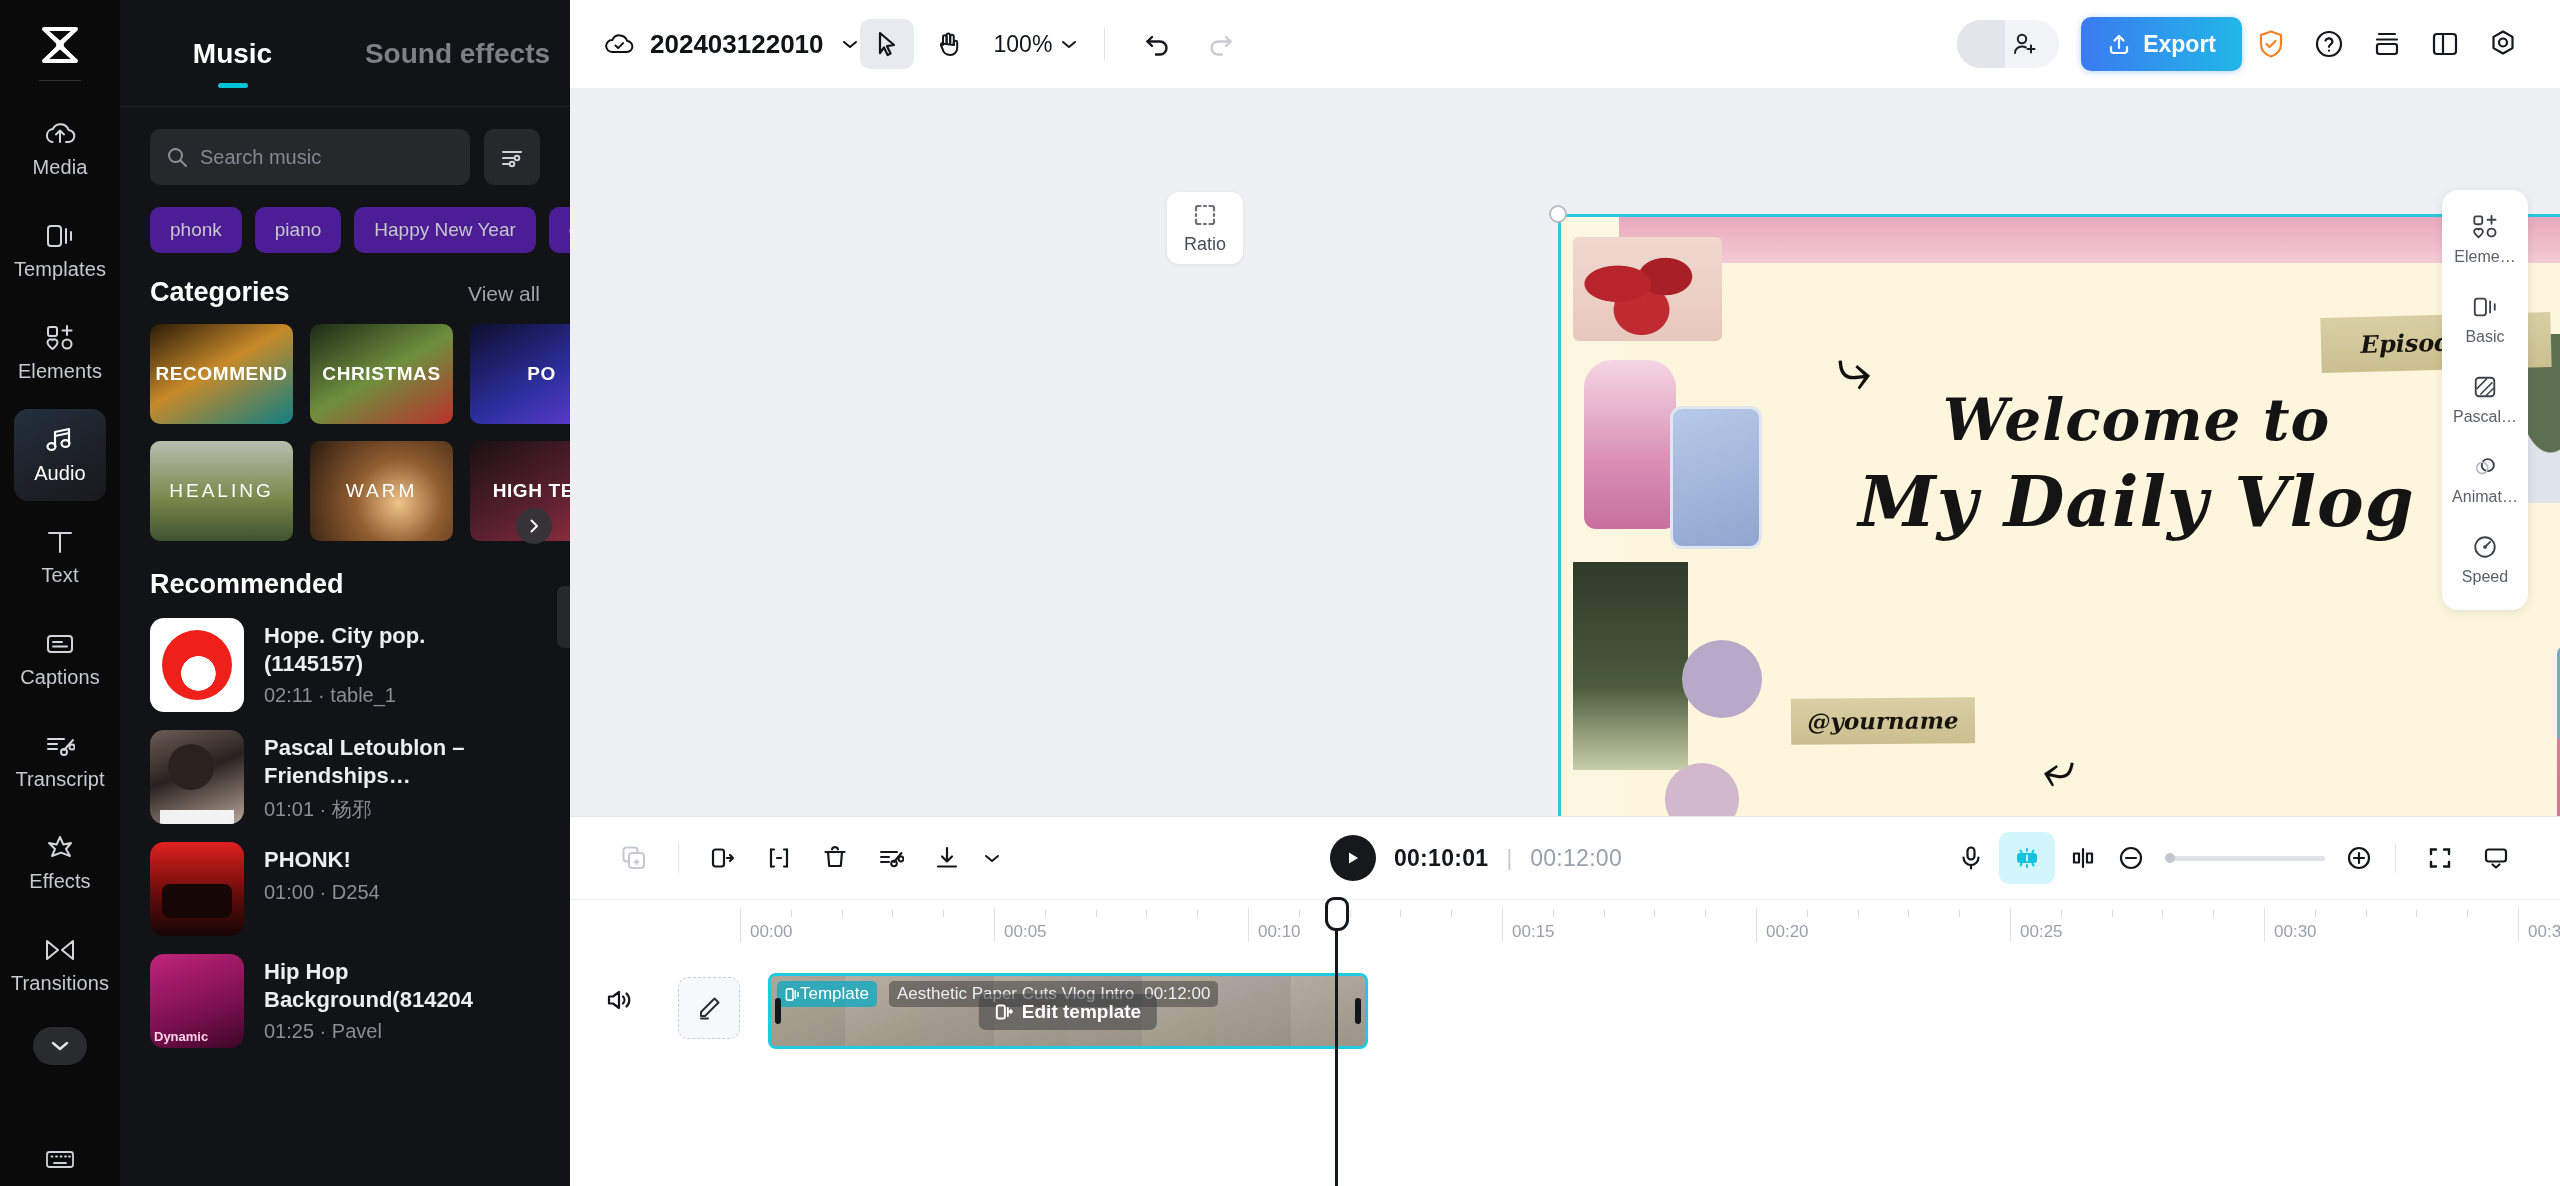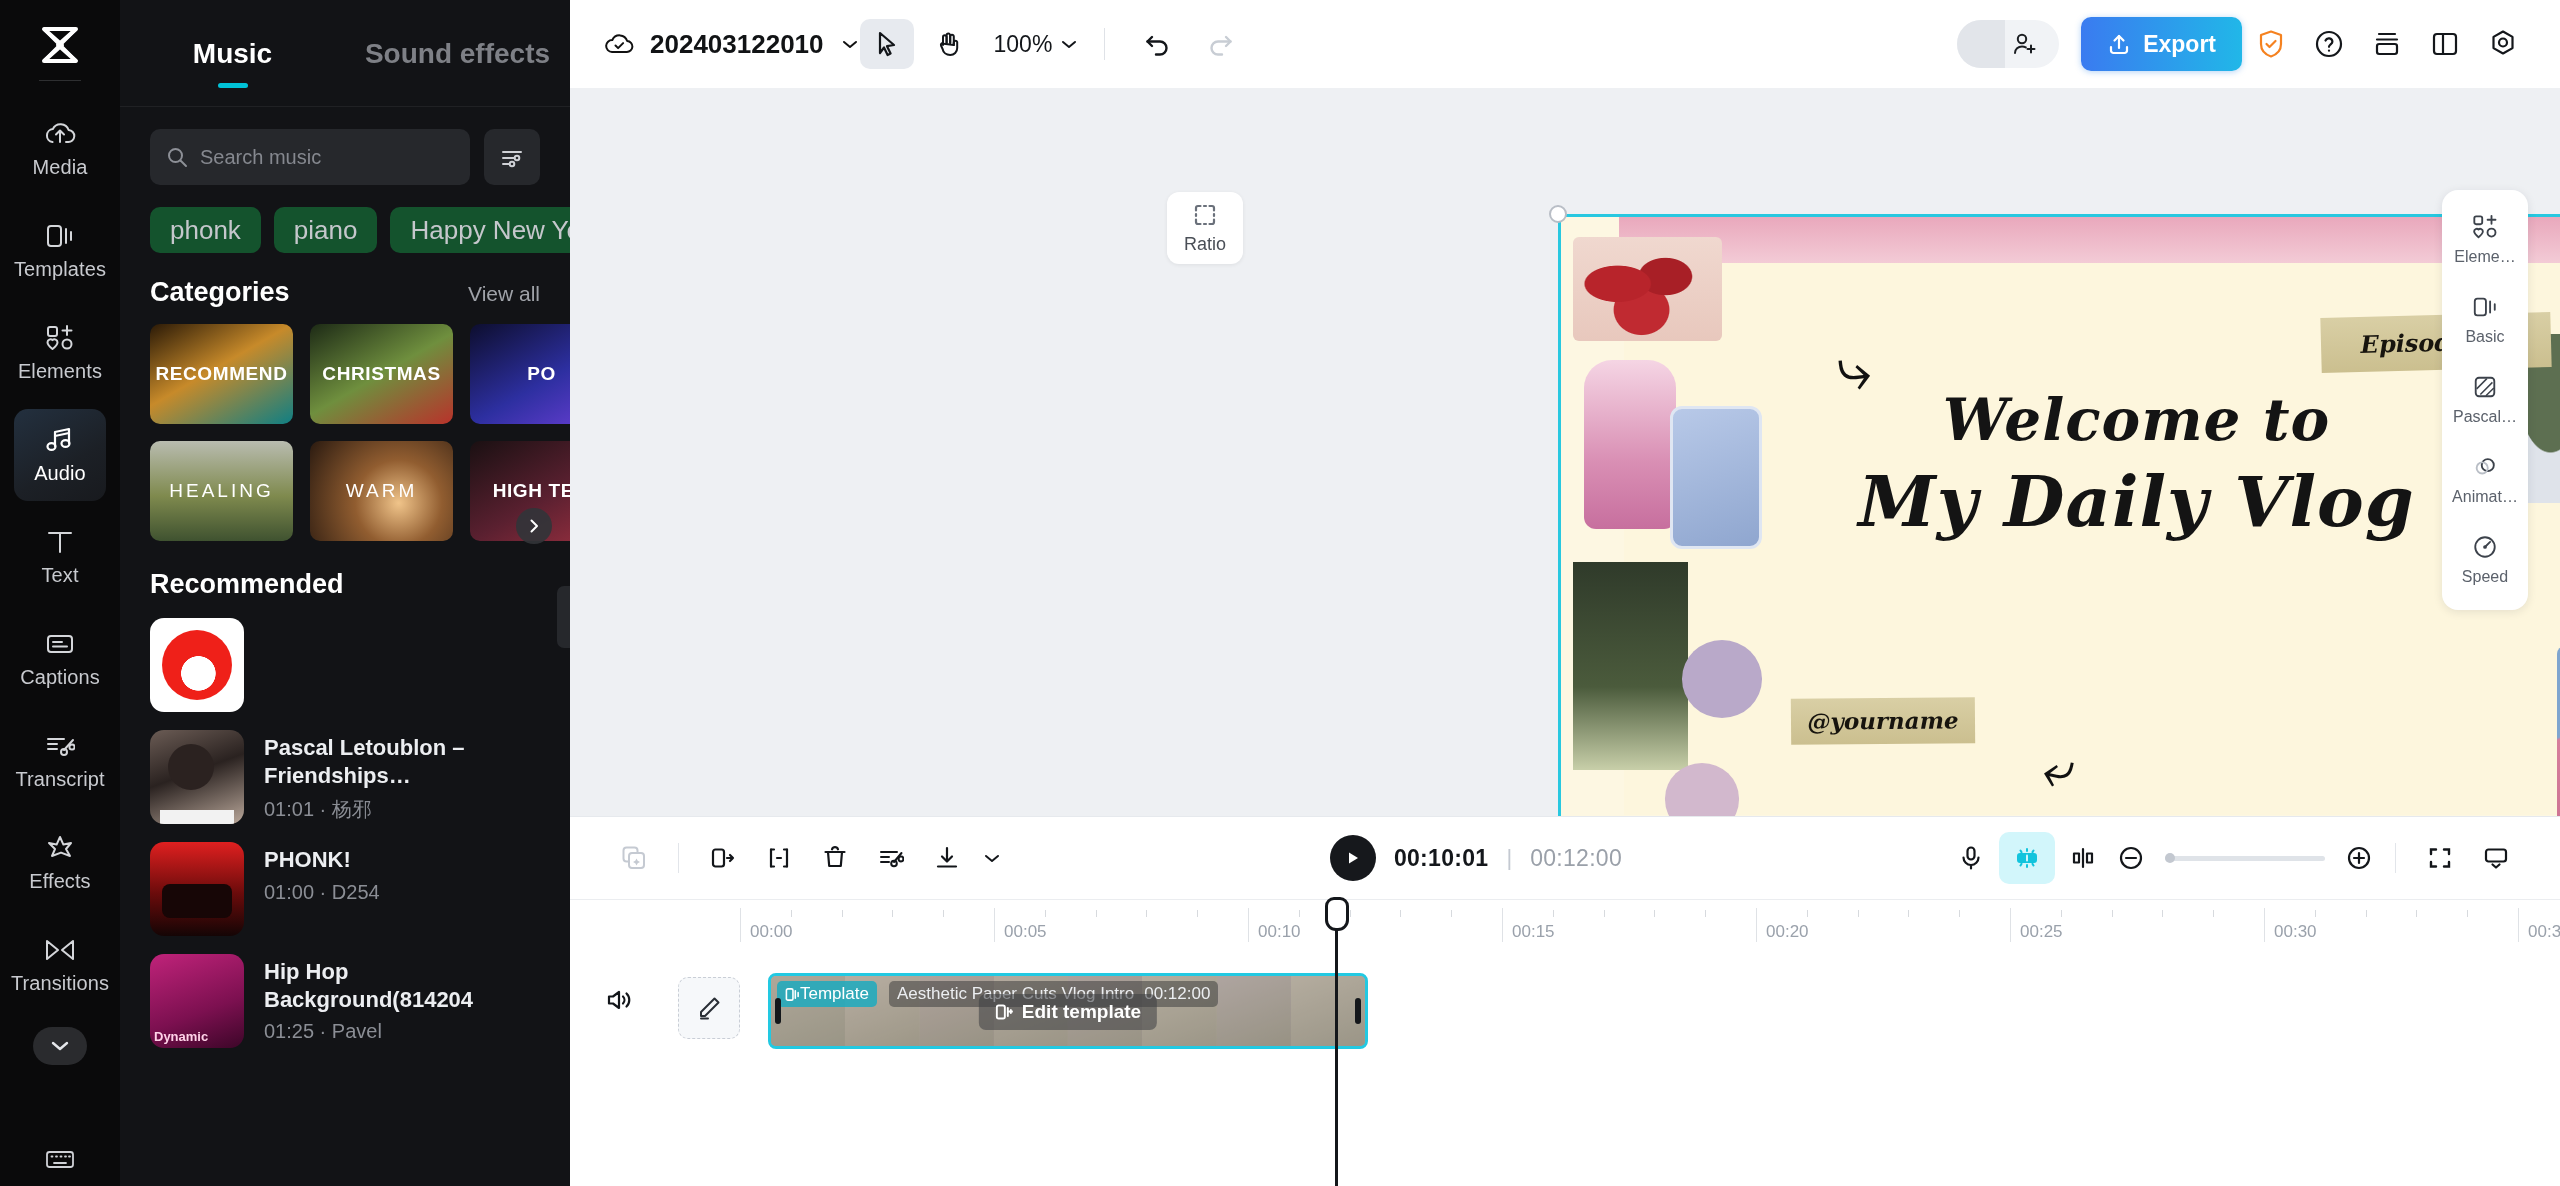--- a/index.html
+++ b/index.html
@@ -59,22 +59,22 @@
   .search-box .ico { color: #8d9097; display:flex; }
   .search-box input {
     background: transparent; border: none; outline: none; color: #e6e7ea;
     font-size: 20px; font-family: "Liberation Sans", sans-serif; width: 100%;
   }
   .search-box input::placeholder { color: #85888f; }
   .filter-btn { width: 56px; height: 56px; border-radius: 10px; background: #26282c;
     display:flex; align-items:center; justify-content:center; color:#cfd1d6; cursor:pointer; }
 
   .chips { display: flex; gap: 13px; padding: 22px 0 0 30px; overflow: hidden; height: 70px; }
-  .chip { height: 46px; border-radius: 10px; background: #14532d; color: #c5c7cc;
-    font-size: 26px; display: flex; align-items: center; padding: 0 20px; white-space: nowrap; cursor:pointer;}
+  .chip { height: 46px; border-radius: 10px; background: #4c1d95; color: #c5c7cc;
+    font-size: 19px; display: flex; align-items: center; padding: 0 20px; white-space: nowrap; cursor:pointer;}
 
   .sec-head { display: flex; align-items: baseline; justify-content: space-between; padding: 22px 30px 0 30px; }
   .sec-title { font-size: 27px; font-weight: bold; color: #ffffff; }
   .sec-link { font-size: 21px; color: #9fa2a8; cursor: pointer; }
 
   .cat-grid { padding: 16px 0 0 30px; display: flex; flex-wrap: wrap; gap: 17px; width: 560px; position:relative;}
   .cat {
     width: 143px; height: 100px; border-radius: 10px; position: relative; overflow:hidden; cursor:pointer;
     display:flex; align-items:center; justify-content:center;
   }
@@ -434,20 +434,24 @@
         </span>
       </div>
     </div>
 
     <div class="rec-title">Recommended</div>
 
     <div class="track">
       <div class="thumb" style="background:#fff;">
         <div style="position:absolute;left:12px;top:12px;width:70px;height:70px;border-radius:50%;background:
              radial-gradient(circle at 52% 62%, #ffffff 0 30%, #ef2019 31% 78%, #ff7a6e 79% 100%);"></div>
+      </div>
+      <div class="meta">
+        <div class="tname">Hope. City pop. (1145157)</div>
+        <div class="tsub">02:11 · table_1</div>
       </div>
     </div>
 
     <div class="track">
       <div class="thumb" style="background:linear-gradient(160deg,#6b5c55 0%,#2a2220 45%,#b9a79a 100%);">
         <div style="position:absolute;left:18px;top:14px;width:46px;height:46px;border-radius:50%;background:#2b2220;"></div>
         <div style="position:absolute;left:10px;bottom:0;right:10px;height:14px;background:#f2f2f2;"></div>
       </div>
       <div class="meta">
         <div class="tname">Pascal Letoublon – Friendships…</div>

